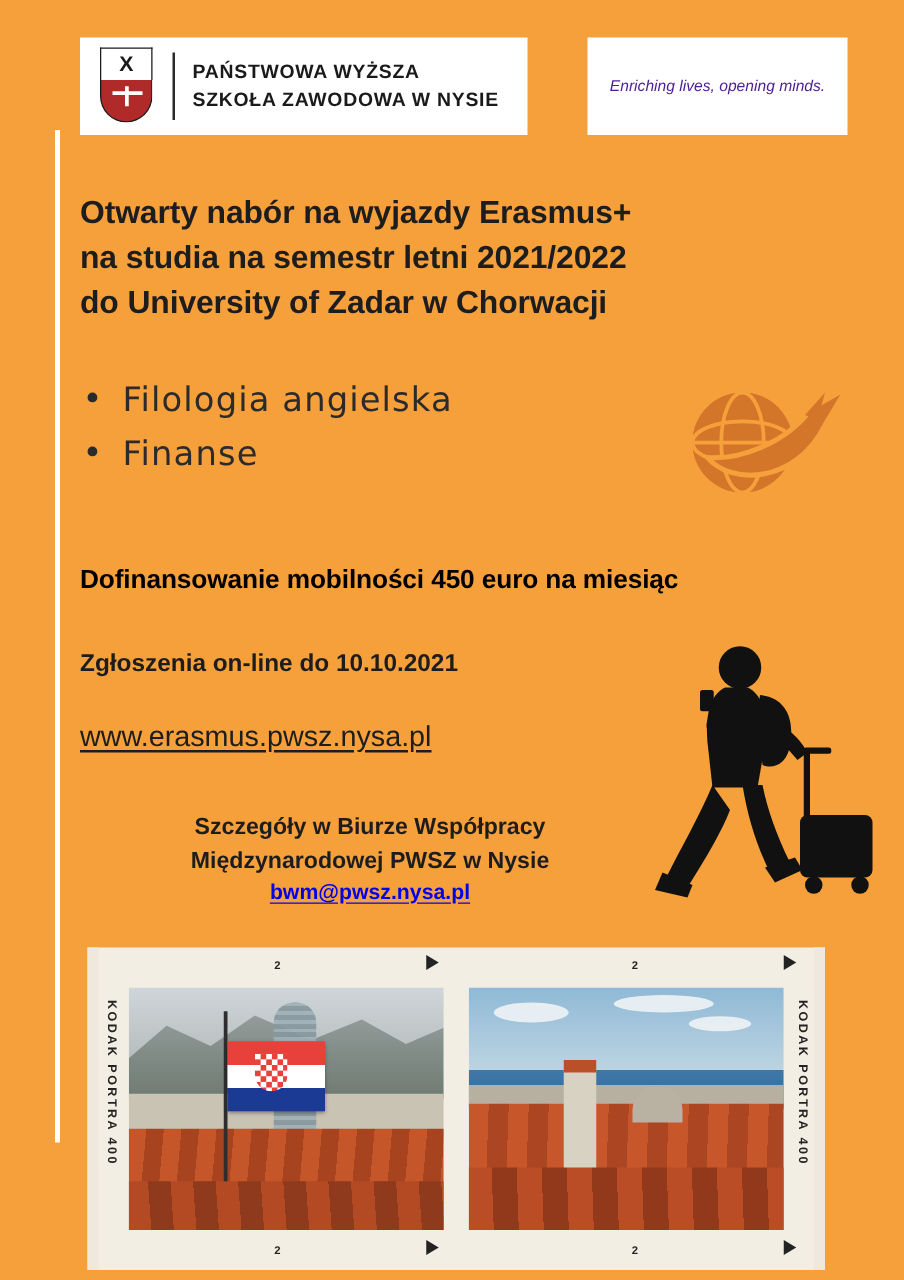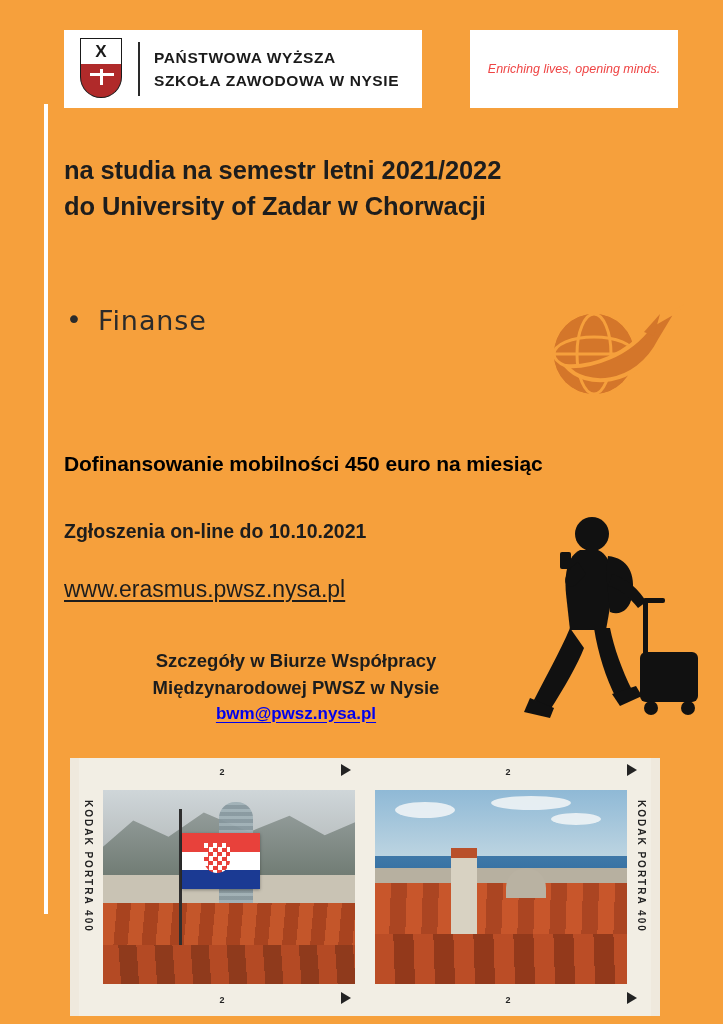--- a/index.html
+++ b/index.html
@@ -123,21 +123,21 @@
     line-height: 7px;
   }
   .erasmus-word {
     font-size: 24px;
     font-weight: bold;
     color: #0b3fa0;
     letter-spacing: -0.3px;
   }
   .erasmus-tagline {
     font-size: 12.5px;
-    color: #ef4444;
+    color: #4c1d95;
     font-style: italic;
   }
 
   
   .headline {
     position: absolute;
     left: 64px; top: 152px;
     width: 600px;
     font-size: 25.5px;
     font-weight: bold;
@@ -399,25 +399,27 @@
       <div>SZKOŁA ZAWODOWA W NYSIE</div>
     </div>
   </div>
 
   <div class="erasmus-logo">
     <div class="erasmus-tagline">Enriching lives, opening minds.</div>
   </div>
 </div>
 
 <div class="headline">
+  <div>Otwarty nabór na wyjazdy Erasmus+</div>
   <div>na studia na semestr letni 2021/2022</div>
   <div>do University of Zadar w Chorwacji</div>
 </div>
 
 <ul class="fields">
+  <li>Filologia angielska</li>
   <li>Finanse</li>
 </ul>
 
 <div class="globe-icon">
   <svg width="152" height="108" viewBox="0 0 152 108" xmlns="http://www.w3.org/2000/svg">
     <g fill="#d4762a">
       <circle cx="62" cy="62" r="40"></circle>
       <path d="M62 22a40 40 0 0 1 0 80 40 40 0 0 1 0-80z" fill="#d4762a"></path>
     </g>
     <g stroke="#f6a03c" stroke-width="3" fill="none">

